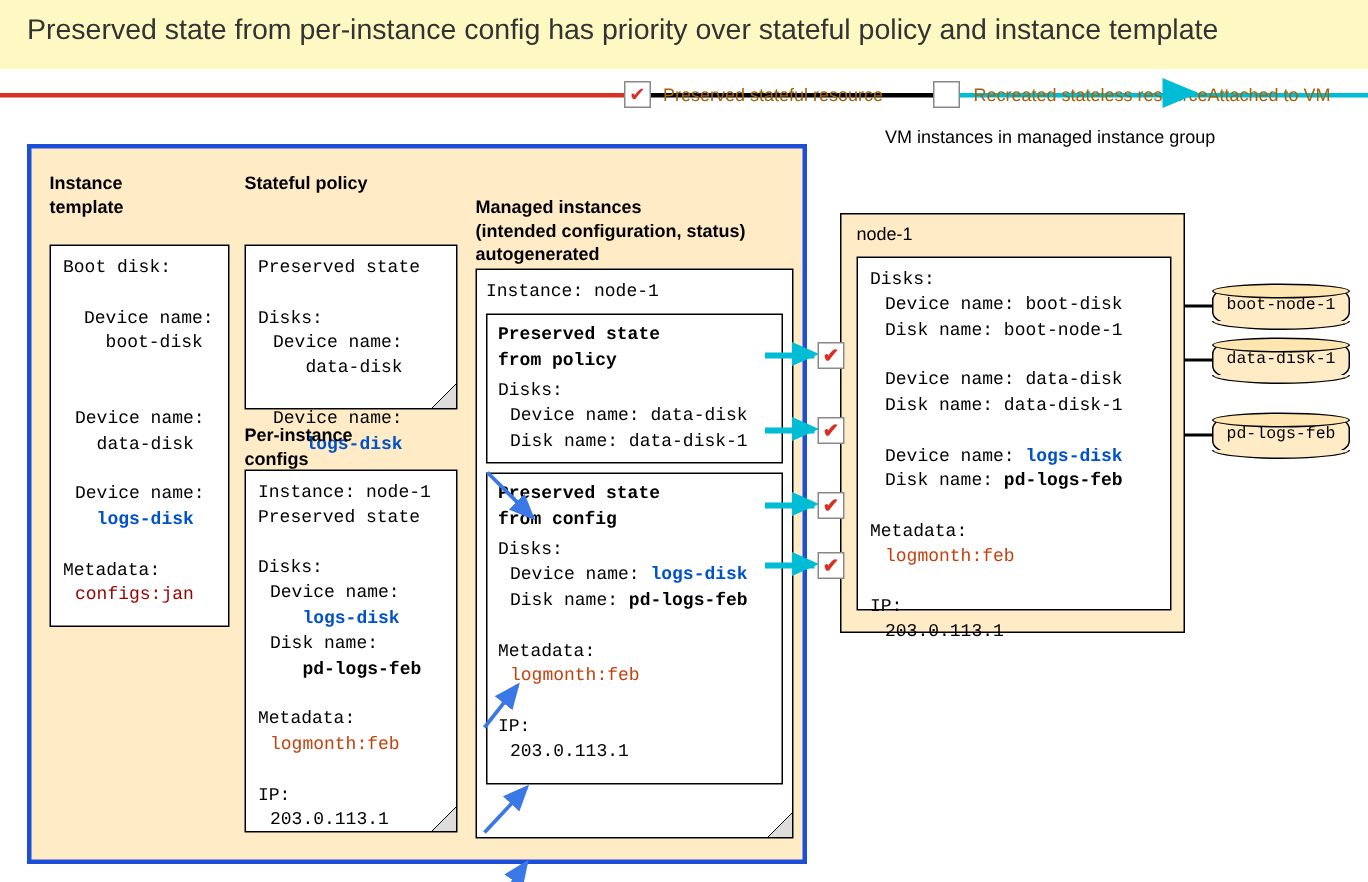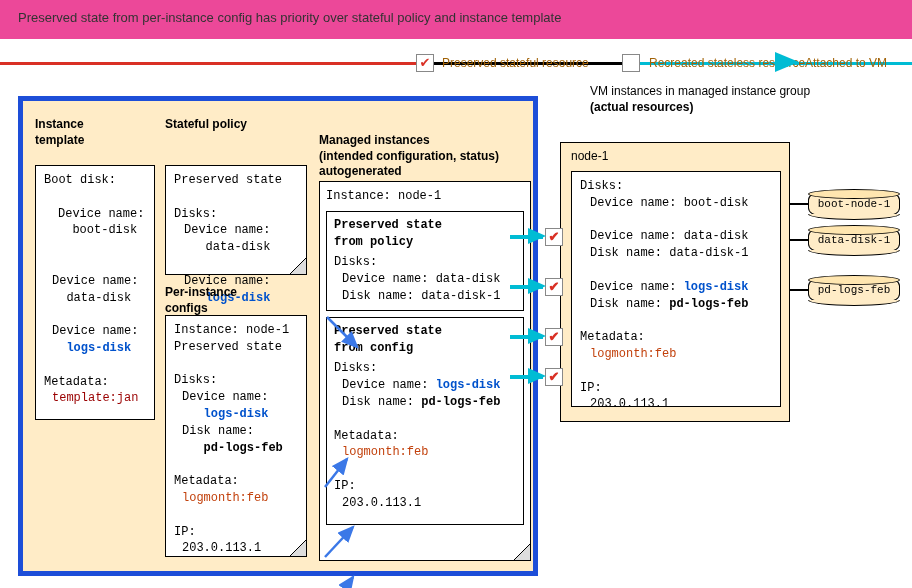--- a/index.html
+++ b/index.html
@@ -1,32 +1,32 @@
 <!DOCTYPE html>
 <html><head>
 <meta charset="utf-8">
 <style>
 *{box-sizing:border-box;margin:0;padding:0}
 body{font-family:Arial,Helvetica,sans-serif;font-size:12px;background:#fff;width:912px;height:588px;position:relative;overflow:hidden}
 .mono{font-family:"Courier New",Courier,monospace;font-size:12px;line-height:1.4}
-.banner{background:#ec4899;padding:10px 18px 14px;color:#333;font-size:13px}
+.banner{background:#fef9c3;padding:10px 18px 14px;color:#333;font-size:19px}
 .legend-bar{position:absolute;top:62px;left:0;right:0;height:3px}
 .legend-bar .seg{position:absolute;top:0;height:3px}
 .legend-bar .red{left:0;width:425px;background:#d93025}
 .legend-bar .blk{left:425px;width:204px;background:#000}
 .legend-bar .cyan{left:629px;width:283px;background:#00bcd4}
 .legend-box{position:absolute;top:54px;background:#fff;border:1px solid #888;width:18px;height:18px;text-align:center;line-height:16px;font-size:13px}
 .legend-box.red{left:416px;color:#d93025;border-color:#888}
 .legend-box.blk{left:622px}
 .legend-txt{position:absolute;top:56px;font-size:12px;color:#a16207}
 .legend-txt.a{left:442px}
 .legend-txt.b{left:649px}
 .legend-txt.c{left:805px}
 .cyan-tri{position:absolute;top:52px;left:775px;width:0;height:0;border-top:10px solid transparent;border-bottom:10px solid transparent;border-left:24px solid #00bcd4}
-.mig-box{position:absolute;top:96px;left:18px;width:520px;height:480px;background:#ffecc7;border:5px solid #1d4ed8}
+.mig-box{position:absolute;top:96px;left:18px;width:520px;height:480px;background:#ffecc7;border:3px solid #1d4ed8}
 .mig-hdr{position:absolute;top:84px;left:590px;font-size:12px;line-height:1.3}
 .mig-hdr .t1{font-weight:normal}
 .mig-hdr .t2{font-weight:bold}
 .col-hdr{font-weight:bold;font-size:12px;padding:6px 0 4px;line-height:1.3}
 .panel{background:#fff;border:1px solid #000;padding:6px 8px}
 .c1{position:absolute;top:10px;left:12px;width:120px}
 .c1 .panel{position:absolute;top:54px;left:0;width:120px;height:255px}
 .c2{position:absolute;top:10px;left:142px;width:142px}
 .c2 .panel.sp{position:absolute;top:54px;left:0;width:142px;height:110px}
 .c2 .hdr2{position:absolute;top:168px;left:0}
@@ -63,36 +63,35 @@
 </div>
 <div class="legend-box red">✔</div>
 <div class="legend-txt a">Preserved stateful resource</div>
 <div class="legend-box blk"></div>
 <div class="legend-txt b">Recreated stateless resource</div>
 <div class="cyan-tri"></div>
 <div class="legend-txt c">Attached to VM</div>
 
 <div class="mig-hdr">
   <div class="t1">VM instances in managed instance group</div>
-  <div class="t2">(actual resources)</div>
 </div>
 
 <div class="mig-box">
 
   <div class="c1">
     <div class="col-hdr" style="white-space:pre">Instance
 template</div>
     <div class="panel mono">
       <div>Boot disk:</div><br>
       <div style="padding-left:14px"><span>Device name:</span><br>&nbsp;&nbsp;<span>boot-disk</span></div><br>
       <br>
       <div style="padding-left:8px"><span>Device name:</span><br>&nbsp;&nbsp;<span>data-disk</span></div><br>
       <div style="padding-left:8px"><span>Device name:</span><br>&nbsp;&nbsp;<span class="blue">logs-disk</span></div><br>
       <div>Metadata:</div>
-      <div style="padding-left:8px" class="darkred">template:jan</div>
+      <div style="padding-left:8px" class="darkred">configs:jan</div>
     </div>
   </div>
 
   <div class="c2">
     <div class="col-hdr">Stateful policy</div>
     <div class="panel sp mono">
       <div>Preserved state</div><br>
       <div>Disks:</div>
       <div style="padding-left:10px"><span>Device name:</span><br>&nbsp;&nbsp;&nbsp;<span>data-disk</span></div><br>
       <div style="padding-left:10px"><span>Device name:</span><br>&nbsp;&nbsp;&nbsp;<span class="blue">logs-disk</span></div>
@@ -153,21 +152,21 @@
     <line x1="284" y1="360" x2="312" y2="330" stroke="#3b78e7" stroke-width="2.5" marker-end="url(#ah)"></line>
     <line x1="284" y1="420" x2="312" y2="380" stroke="#3b78e7" stroke-width="2.5" marker-end="url(#ah)"></line>
   </svg>
 </div>
 
 <div class="vm-box">
   <div class="vm-title">node-1</div>
   <div class="vm-panel mono">
     <div>Disks:</div>
     <div style="padding-left:10px"><span>Device name:</span> <span>boot-disk</span></div>
-    <br>
+    <div style="padding-left:10px"><span>Disk name:</span> <span>boot-node-1</span></div><br>
     <div style="padding-left:10px"><span>Device name:</span> <span>data-disk</span></div>
     <div style="padding-left:10px"><span>Disk name:</span> <span>data-disk-1</span></div><br>
     <div style="padding-left:10px"><span>Device name:</span> <span class="blue">logs-disk</span></div>
     <div style="padding-left:10px"><span>Disk name:</span> <b>pd-logs-feb</b></div><br>
     <div>Metadata:</div>
     <div style="padding-left:10px" class="purple">logmonth:feb</div><br>
     <div>IP:</div>
     <div style="padding-left:10px">203.0.113.1</div>
   </div>
 </div>

